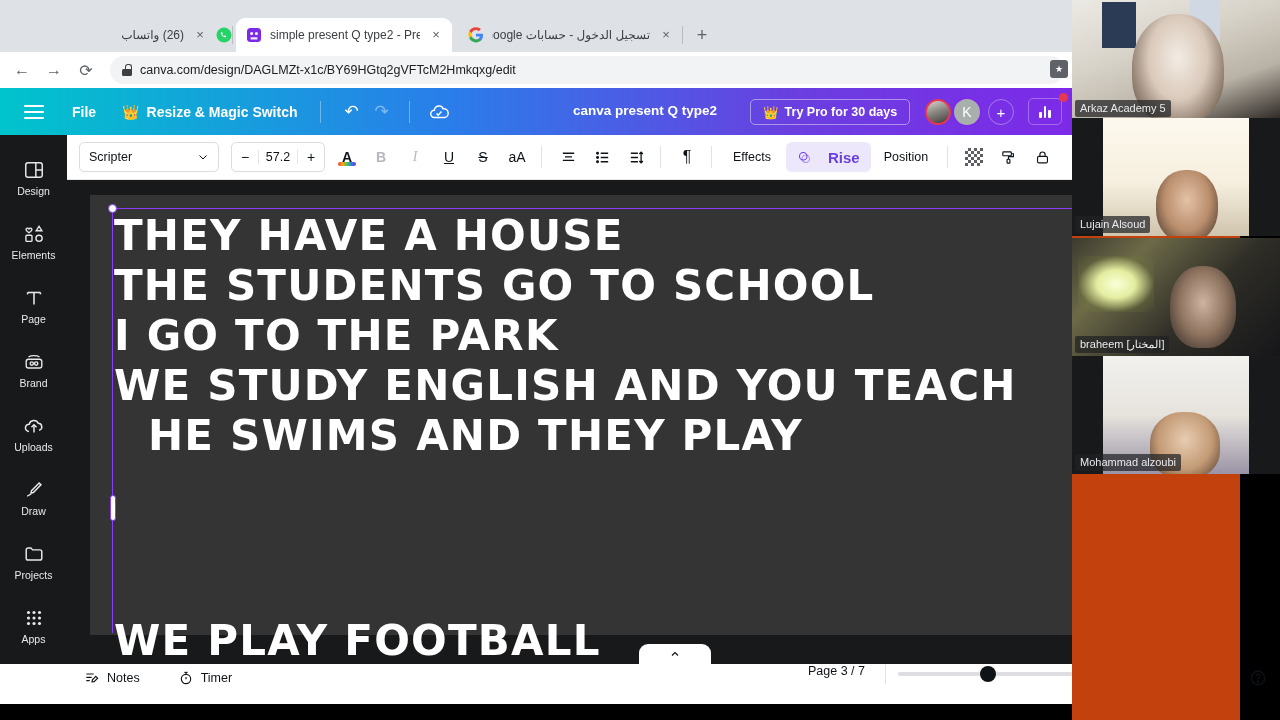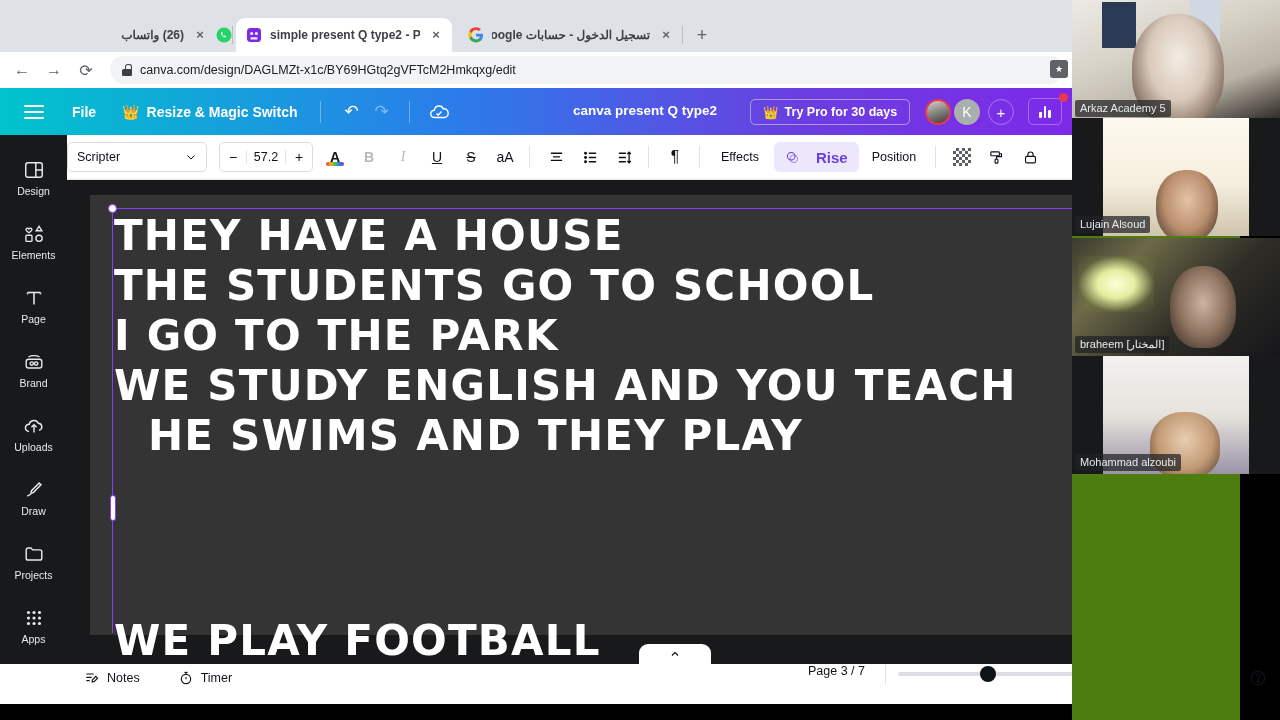--- a/index.html
+++ b/index.html
@@ -18,21 +18,21 @@
   }
   .tabstrip {
     position: absolute; left: 0; top: 0; width: 1072px; height: 52px;
   }
   .tab {
     position: absolute; top: 18px; height: 34px;
     display: flex; align-items: center; gap: 8px;
     padding: 0 8px 0 10px;
     border-radius: 9px 9px 0 0;
     font-size: 12px; color: #3c4043;
-    white-space: nowrap; overflow: hidden; font-weight: bold;
+    white-space: nowrap; overflow: hidden;
   }
   .tab.inactive { background: transparent; }
   .tab.active { background: #fff; }
   .tab .favicon { width: 16px; height: 16px; flex: 0 0 16px; display:block; }
   .tab .ttl {
     flex: 1 1 auto; overflow: hidden; text-overflow: clip;
     font-size: 12px; line-height: 16px;
   }
   .tab .xclose {
     flex: 0 0 16px; width: 16px; height: 16px; line-height: 15px;
@@ -147,21 +147,21 @@
     width: 60px; height: 62px; display: flex; flex-direction: column;
     align-items: center; justify-content: center; gap: 5px;
     color: #e8e9eb; border-radius: 8px;
   }
   .rail-item .rl { font-size: 10.5px; line-height: 11px; }
   .rail-glyph { width: 22px; height: 22px; display: block; }
 
   
   .fmt-bar {
     position: absolute; left: 67px; top: 47px; width: 1005px; height: 45px;
-    background: #fff; display: flex; align-items: center; 
+    background: #fff; display: flex; align-items: center; padding-left: 12px;
     border-bottom: 1px solid #e6e6e6;
   }
   .font-sel {
     width: 140px; height: 30px; border: 1px solid #dcdce0; border-radius: 5px;
     display: flex; align-items: center; justify-content: space-between;
     padding: 0 9px; font-size: 12.5px; color: #0e1318;
   }
   .size-grp {
     margin-left: 12px; height: 30px; border: 1px solid #dcdce0; border-radius: 5px;
     display: flex; align-items: center; font-size: 12.5px; color: #0e1318;
@@ -270,21 +270,21 @@
     position: absolute; width: 28px; height: 28px;
     display: flex; align-items: center; justify-content: center;
     color: #0e1318; font-size: 15px;
   }
   .grid-ico { display: grid; grid-template-columns: 6px 6px; grid-template-rows: 6px 6px; gap: 3px; }
   .grid-ico i { border: 1.6px solid #0e1318; border-radius: 1px; }
 
   
   .video-panel {
     position: absolute; left: 1072px; top: 0; width: 168px; height: 720px;
-    background: #4d7c0f;
+    background: #c2410c;
   }
   .tile { position: absolute; left: 0; width: 208px; overflow: hidden; }
   .tile .vid { position: absolute; inset: 0; }
   .tile .nm {
     position: absolute; left: 3px; bottom: 3px;
     background: rgba(32,33,36,.72); color: #e8eaed;
     font-size: 11px; line-height: 15px; padding: 1px 5px; border-radius: 2px;
     max-width: 200px; overflow: hidden; white-space: nowrap;
   }
   .t1 { top: 0; height: 120px; }

